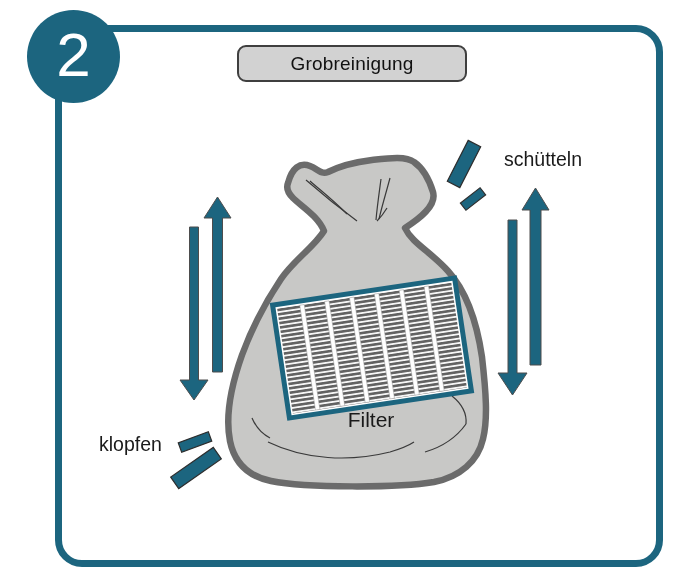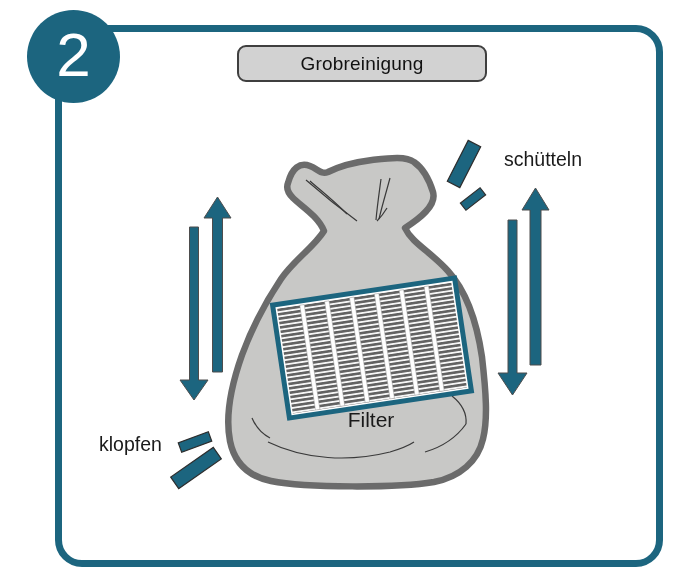--- a/index.html
+++ b/index.html
@@ -14,21 +14,21 @@
   }
   .step-circle{
     position:absolute;left:27px;top:10px;width:93px;height:93px;border-radius:50%;
     background:#1c657f;z-index:3;display:flex;align-items:center;justify-content:center;
   }
   .step-circle span{
     color:#ffffff;font-size:62px;line-height:1;font-weight:400;
     font-family:"Liberation Sans",sans-serif;transform:translateY(-2px);
   }
   .title-box{
-    position:absolute;left:237px;top:45px;width:250px;height:37px;box-sizing:border-box;
+    position:absolute;left:237px;top:45px;width:230px;height:37px;box-sizing:border-box;
     background:#d2d2d2;border:2px solid #3f3f3f;border-radius:9px;z-index:2;
     display:flex;align-items:center;justify-content:center;
   }
   .title-box span{font-size:19px;color:#111111;letter-spacing:.2px;}
   .illustration{position:absolute;left:0;top:0;z-index:2;}
   .svg-label{font-family:"Liberation Sans","DejaVu Sans",sans-serif;fill:#1a1a1a;}
 </style>
 </head>
 <body>
 

